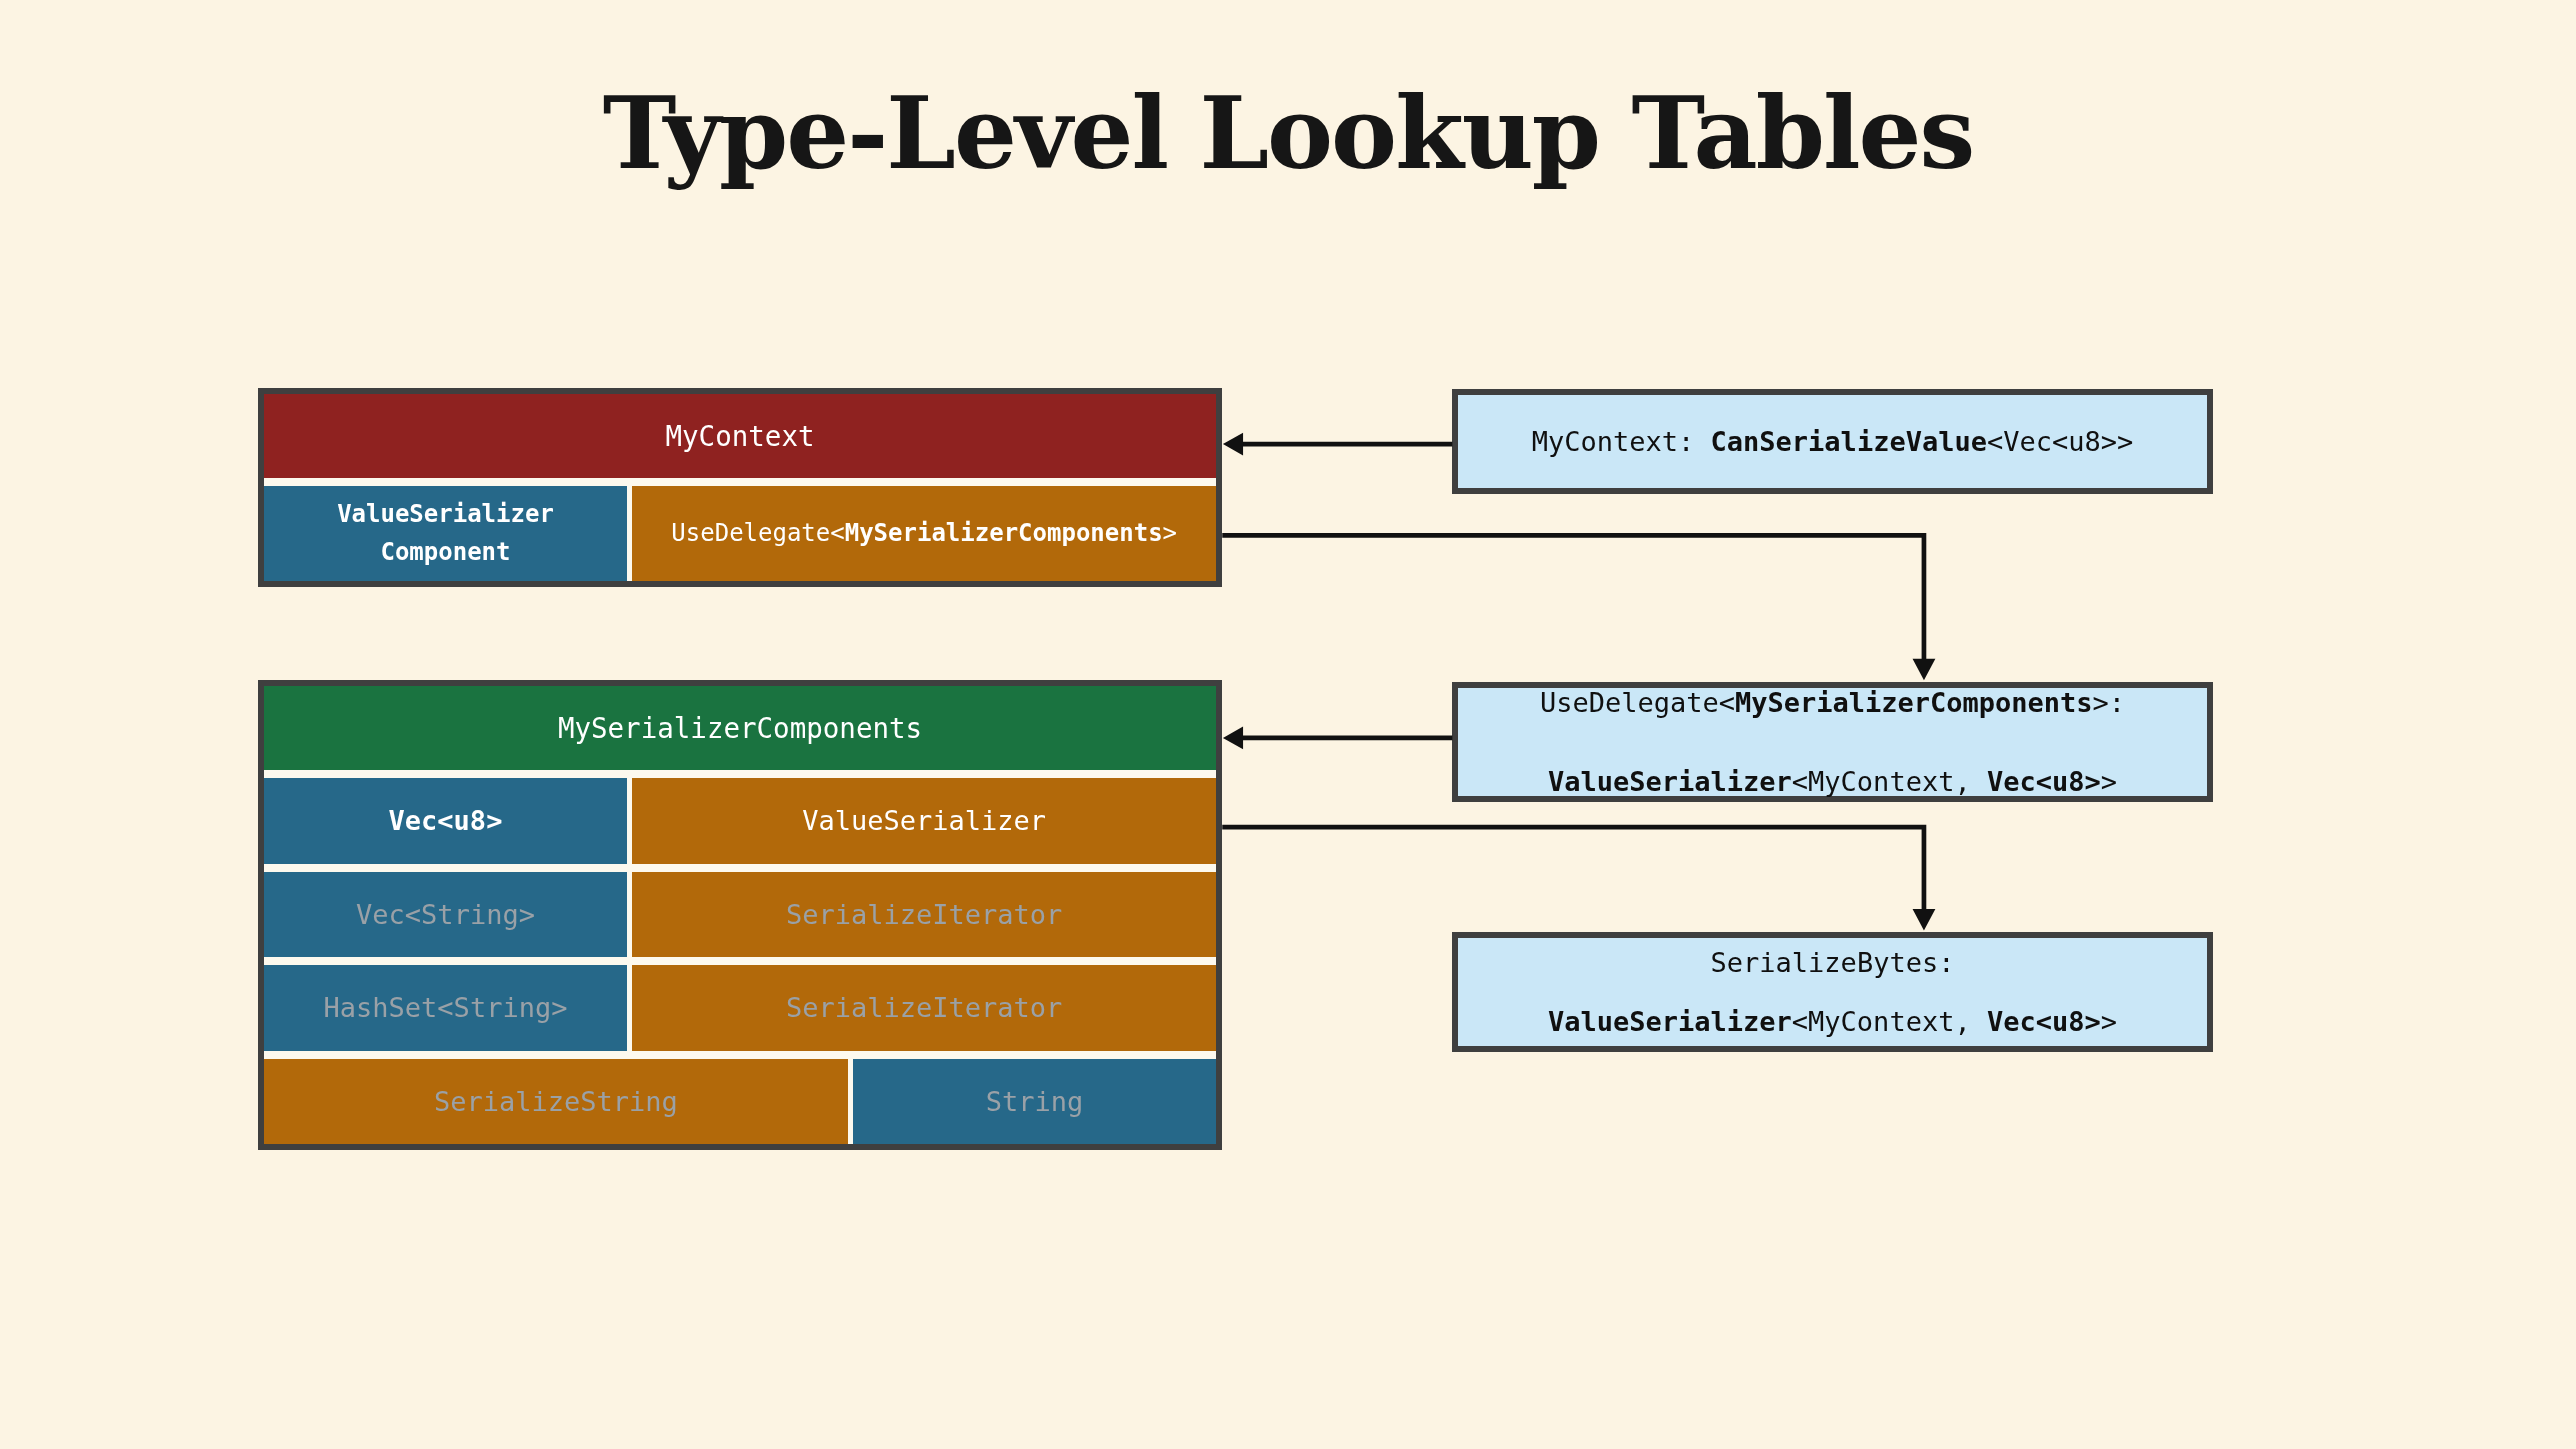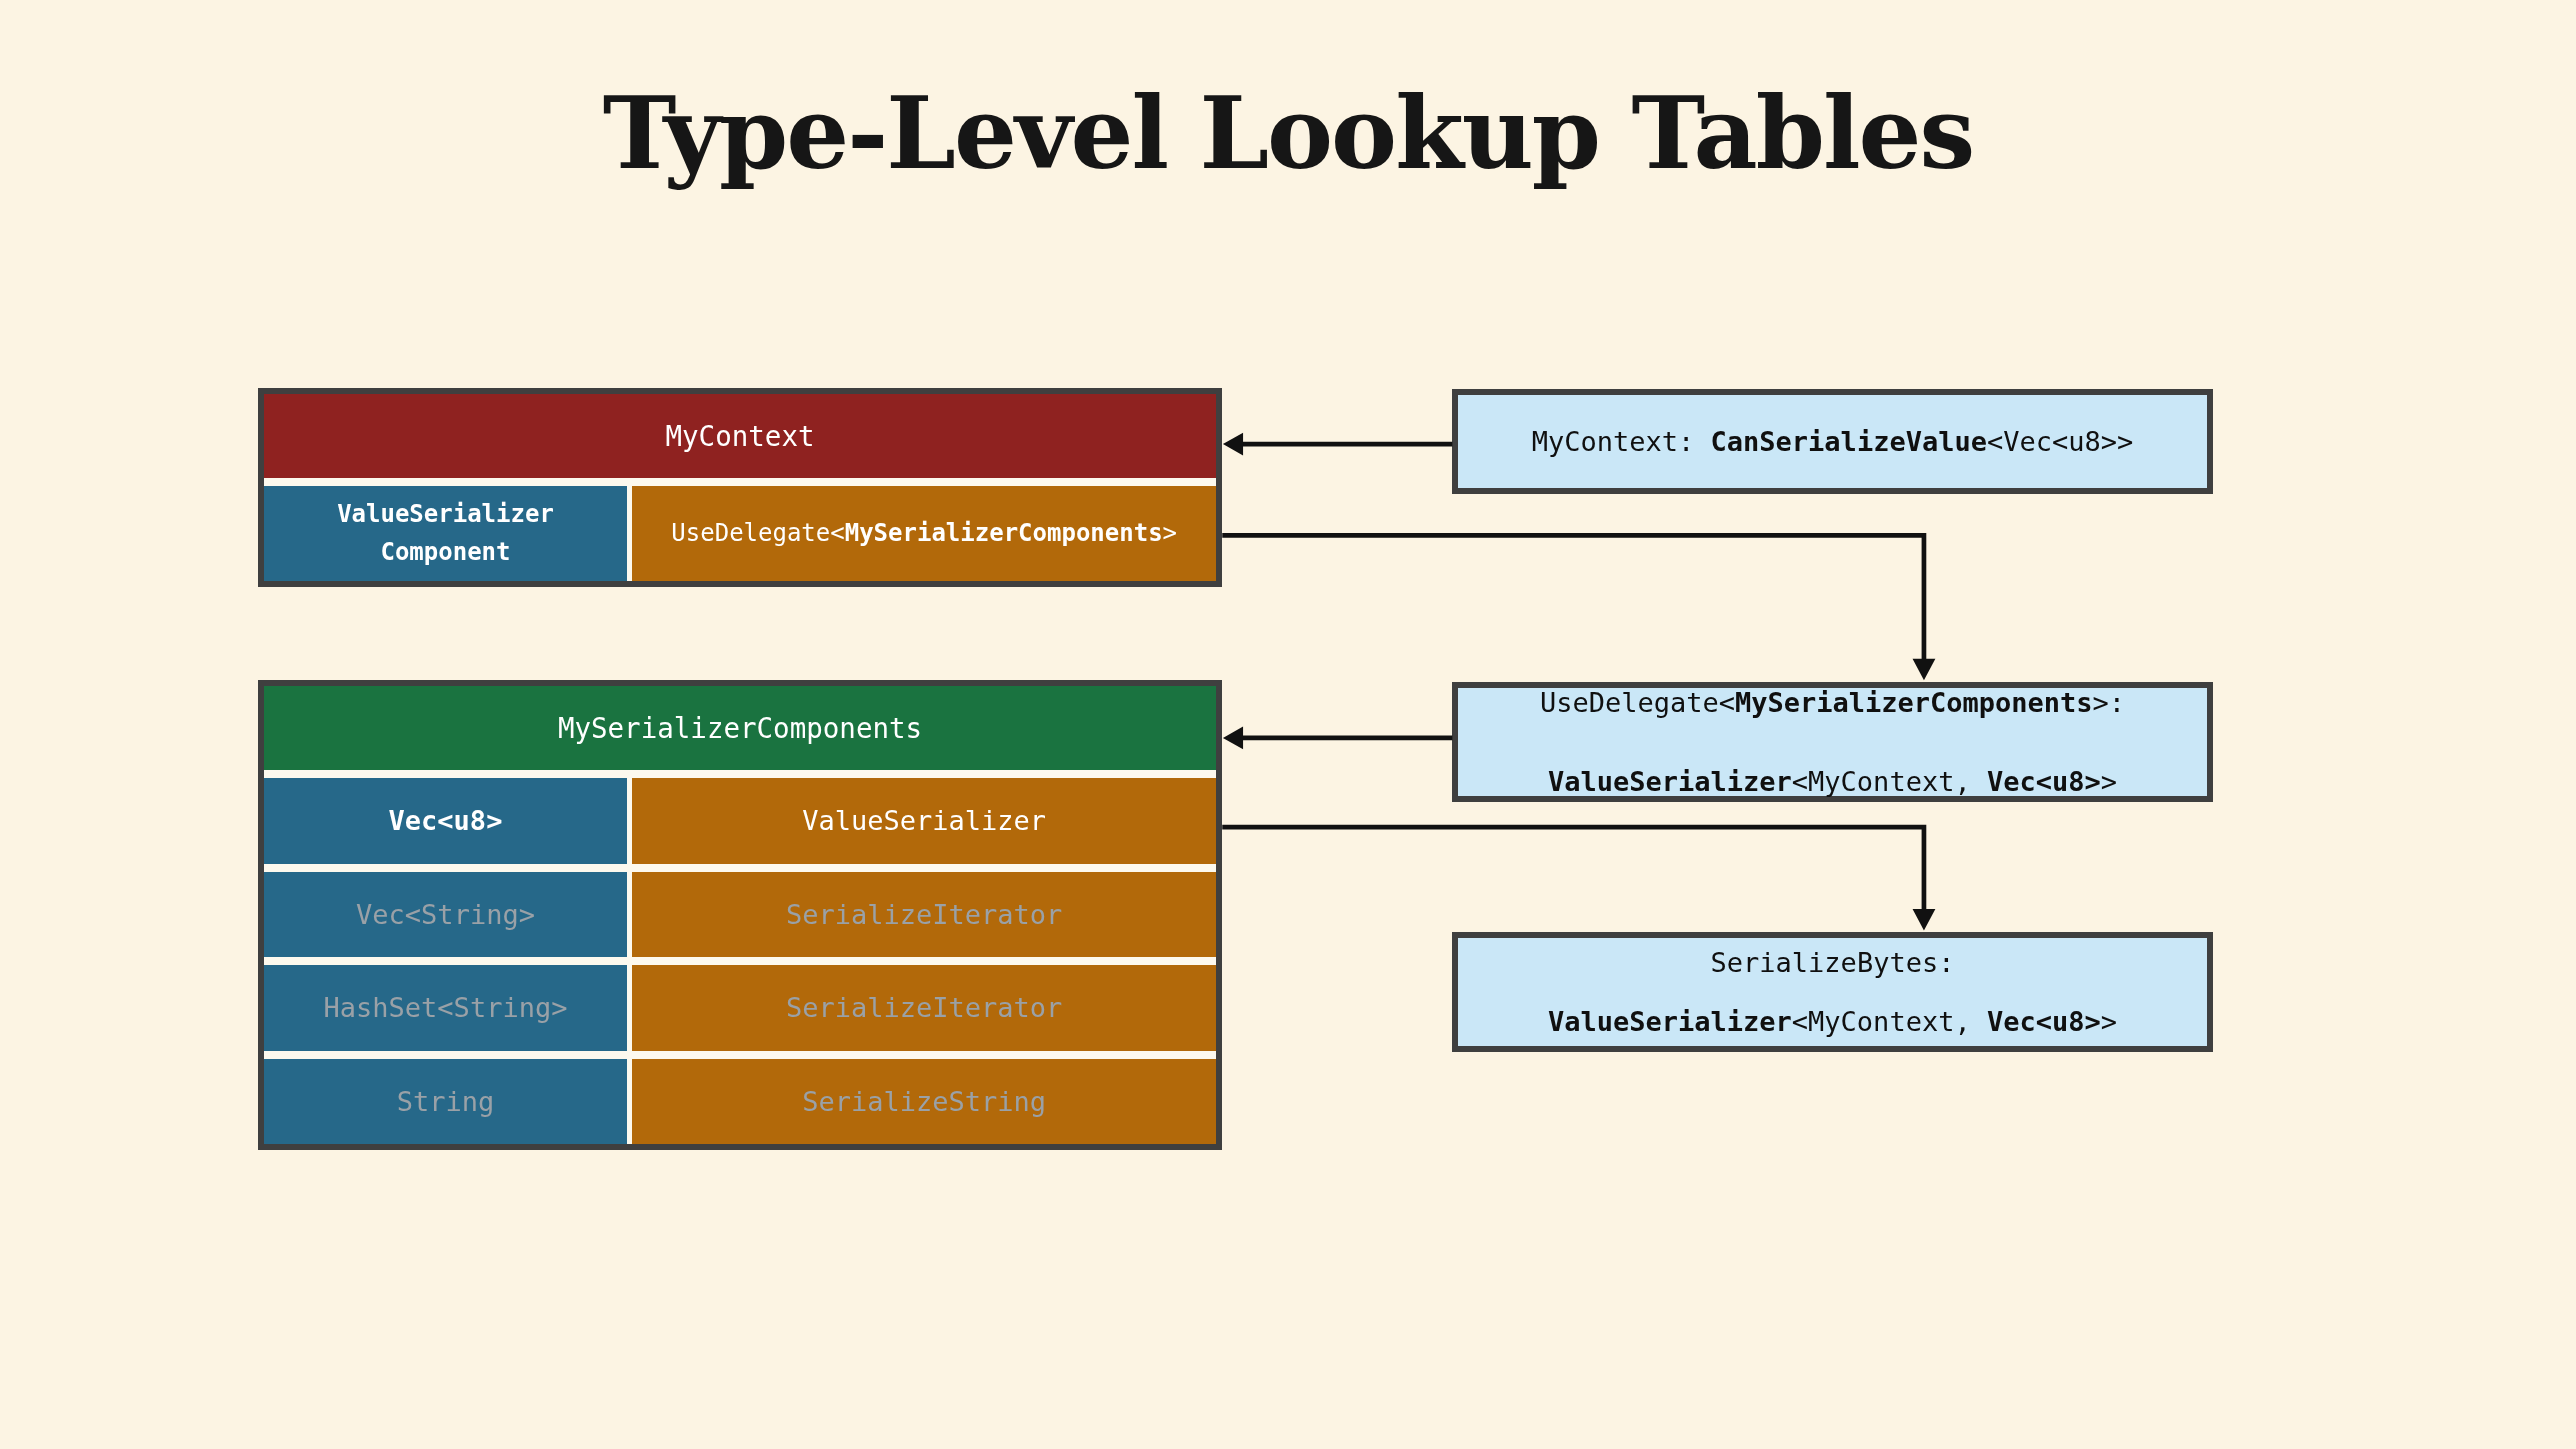--- a/index.html
+++ b/index.html
@@ -116,22 +116,22 @@
     </div>
     <div class="trow dim">
       <div class="cell key">Vec&lt;String&gt;</div>
       <div class="cell val">SerializeIterator</div>
     </div>
     <div class="trow dim">
       <div class="cell key">HashSet&lt;String&gt;</div>
       <div class="cell val">SerializeIterator</div>
     </div>
     <div class="trow dim">
+      <div class="cell val">SerializeString</div>
       <div class="cell key">String</div>
-      <div class="cell val">SerializeString</div>
     </div>
   </div>
 
   <div class="callout c1">
     <div><span>MyContext: </span><span class="bold">CanSerializeValue</span><span>&lt;Vec&lt;u8&gt;&gt;</span></div>
   </div>
   <div class="callout c2">
     <div><span>UseDelegate&lt;</span><span class="bold">MySerializerComponents</span><span>&gt;:</span></div>
     <div><span class="bold">ValueSerializer</span><span>&lt;MyContext, </span><span class="bold">Vec&lt;u8&gt;</span><span>&gt;</span></div>
   </div>

